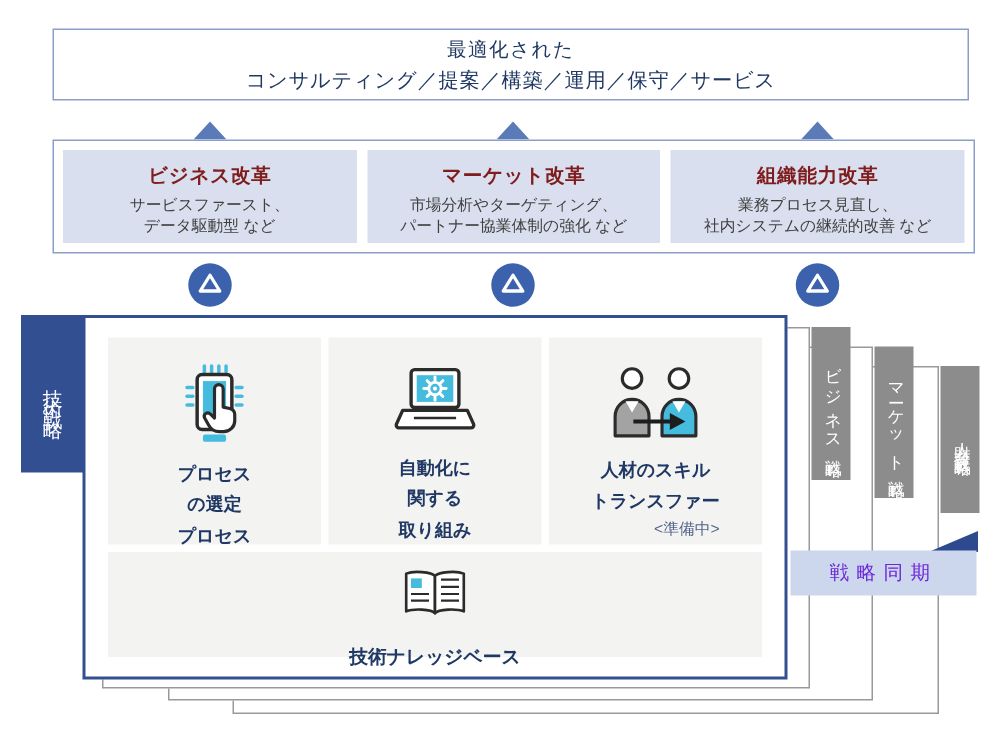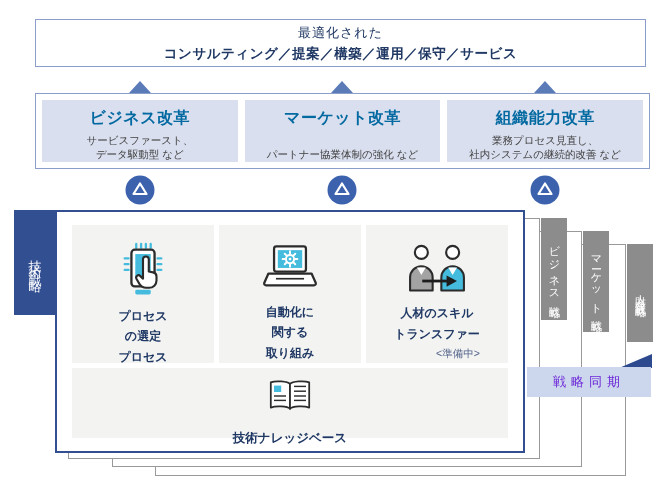--- a/index.html
+++ b/index.html
@@ -7,32 +7,32 @@
     position:relative;width:671px;height:495px;background:#fff;overflow:hidden;
     font-family:"Liberation Sans",sans-serif;color:#1f3864;
   }
   
   .top-banner{
     position:absolute;left:35px;top:19px;width:609px;height:46px;
     border:1.5px solid #8b9dc9;background:#fff;
     display:flex;flex-direction:column;align-items:center;justify-content:center;gap:3px;
   }
   .top-banner .l1{font-size:13px;font-weight:normal;letter-spacing:1px;}
-  .top-banner .l2{font-size:13.5px;font-weight:bold;letter-spacing:.5px;}
+  .top-banner .l2{font-size:13.5px;font-weight:normal;letter-spacing:.5px;}
   
   .tri-up{position:absolute;top:81px;width:0;height:0;
     border-left:11px solid transparent;border-right:11px solid transparent;
     border-bottom:12px solid #5b7ab8;}
   
   .reforms{
     position:absolute;left:35px;top:93px;width:601px;height:62px;
     border:1.5px solid #8b9dc9;background:#fff;padding:6px;display:flex;gap:7px;
   }
   .reform{flex:1;background:#d9dfee;text-align:center;padding-top:8px;}
-  .reform .rt{font-size:16px;font-weight:bold;color:#0369a1;margin-bottom:4px;letter-spacing:.5px;}
+  .reform .rt{font-size:13px;font-weight:bold;color:#7f1d1d;margin-bottom:4px;letter-spacing:.5px;}
   .reform .rd{font-size:10.5px;color:#404040;line-height:1.35;}
   
   .circ{position:absolute;top:175px;width:30px;height:30px;z-index:6;}
   
   .page{position:absolute;background:#fff;border:1.5px solid #999999;}
   .page.p3{left:155px;top:244px;width:469px;height:230px;z-index:1;}
   .page.p2{left:112px;top:231px;width:468px;height:234px;z-index:2;}
   .page.p1{left:68px;top:218px;width:470px;height:239px;z-index:3;}
   
   .side-tab{position:absolute;background:#8c8c8c;color:#fff;z-index:4;
@@ -81,21 +81,21 @@
   <div class="tri-up" style="left:534px;"></div>
 
   <div class="reforms">
     <div class="reform">
       <div class="rt">ビジネス改革</div>
       <div class="rd"><span>サービスファースト、</span><br>
         <span>データ駆動型 など</span></div>
     </div>
     <div class="reform">
       <div class="rt">マーケット改革</div>
-      <div class="rd"><br>
+      <div class="rd"><span>市場分析やターゲティング、</span><br>
         <span>パートナー協業体制の強化 など</span></div>
     </div>
     <div class="reform">
       <div class="rt">組織能力改革</div>
       <div class="rd"><span>業務プロセス見直し、</span><br>
         <span>社内システムの継続的改善 など</span></div>
     </div>
   </div>
 
   <svg class="circ" style="left:125px;" viewBox="0 0 30 30">

